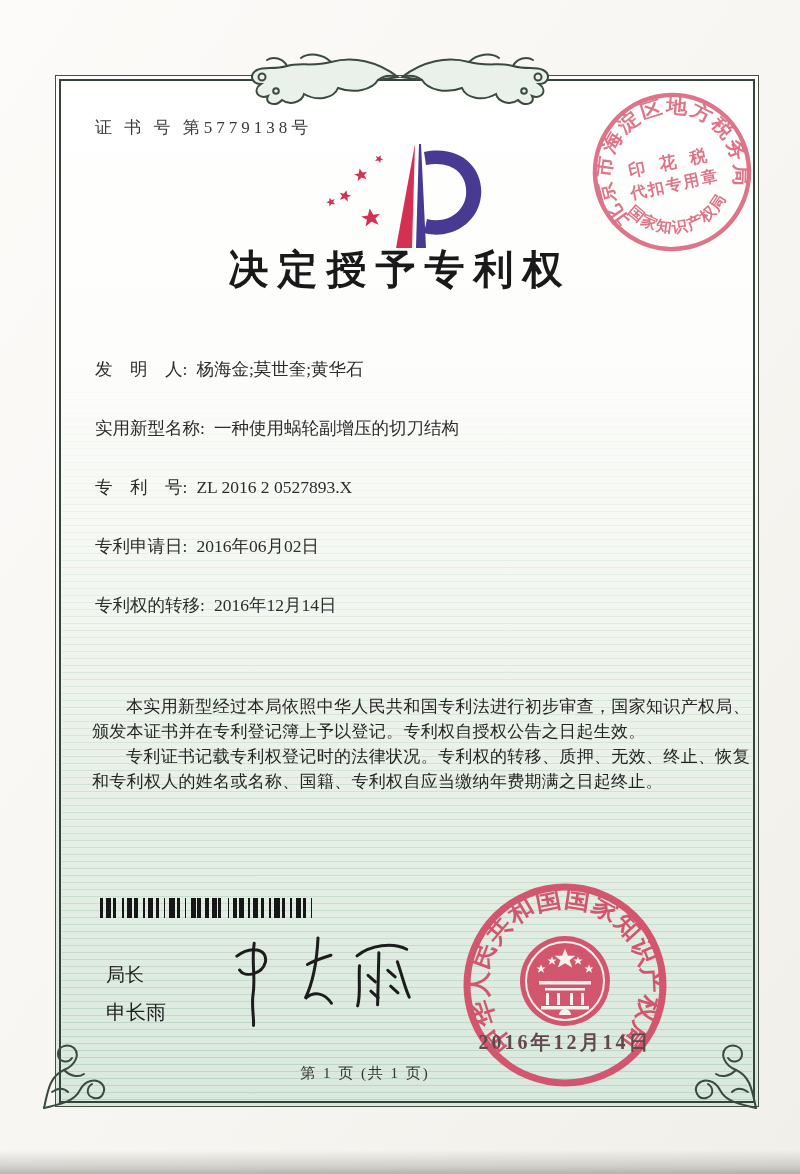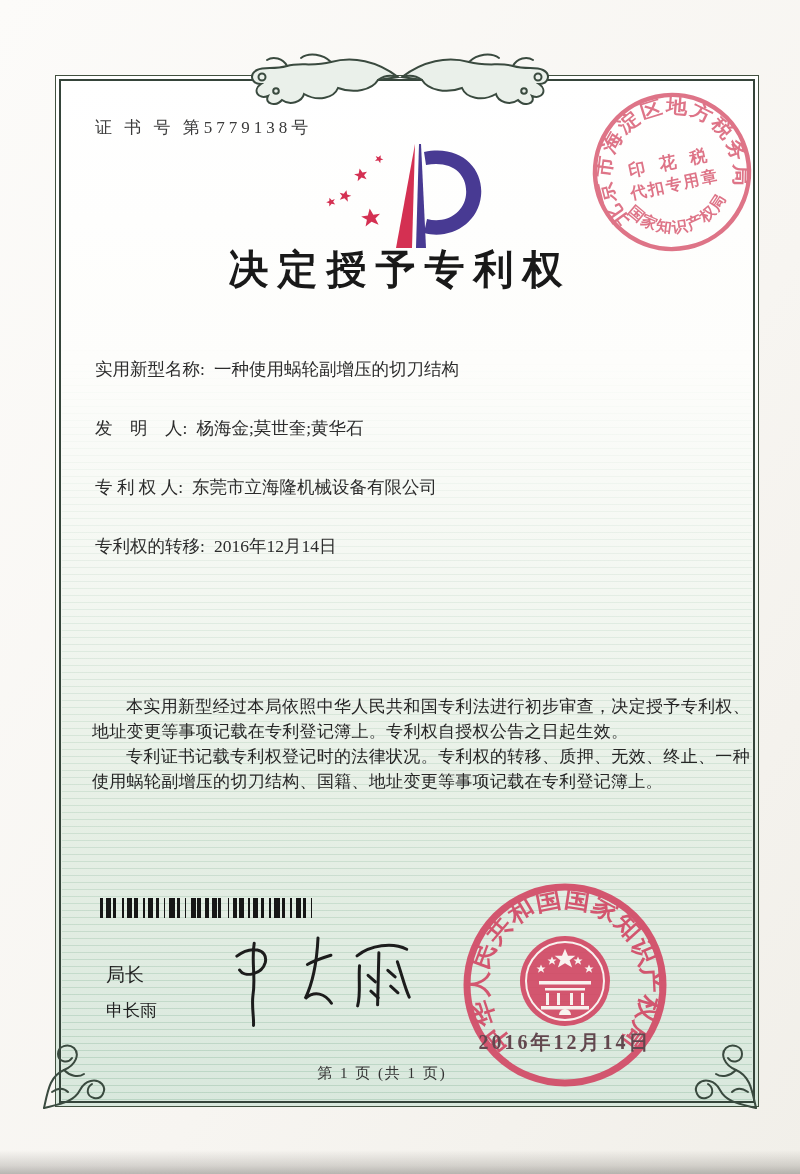--- a/index.html
+++ b/index.html
@@ -37,26 +37,26 @@
   .field-value{margin-left:9px;color:#2c2c2c;}
   
   .paragraphs{position:absolute;left:92px;top:694px;width:658px;}
   .paragraphs p{margin:0;text-indent:2em;font-size:17px;line-height:25px;text-align:justify;color:#252525;letter-spacing:.3px;}
   
   .barcode{position:absolute;left:100px;top:898px;width:212px;height:20px;display:flex;overflow:hidden;}
   .barcode i{display:block;height:100%;background:#161616;flex:none;}
   .barcode i.gap{background:transparent;}
   
   .sig-title{position:absolute;left:106px;top:962px;font-size:19px;color:#222;font-family:"Liberation Sans","DejaVu Sans",sans-serif;}
-  .sig-name{position:absolute;left:106px;top:999px;font-size:17px;color:#222;font-family:"Liberation Sans","DejaVu Sans",sans-serif;}
+  .sig-name{position:absolute;left:106px;top:999px;font-size:20px;color:#222;font-family:"Liberation Sans","DejaVu Sans",sans-serif;}
   .sig-script{position:absolute;left:212px;top:924px;}
   
   .big-seal{position:absolute;left:456px;top:876px;width:218px;height:218px;opacity:.88;z-index:4;}
   
-  .footer{position:absolute;left:72px;top:1064px;width:620px;text-align:center;font-size:15px;letter-spacing:2px;color:#333;}
+  .footer{position:absolute;left:55px;top:1064px;width:620px;text-align:center;font-size:15px;letter-spacing:2px;color:#333;}
 </style>
 </head>
 <body>
 
 <div class="frame">
   <div class="wave-lines"></div>
 </div>
 
 <svg class="ornament-top" width="330" height="60" viewBox="0 0 330 60">
   <defs>
@@ -122,40 +122,44 @@
     <polygon points="93,4 74,108 90,108" fill="#d43052"></polygon>
     <polygon points="97,4 99,4 104,108 94,108" fill="#483a93"></polygon>
     <path d="M102,12 C140,4 162,30 159,56 C156,84 128,100 102,93 L105,79 C124,84 142,73 144,55 C146,35 131,20 104,25 Z" fill="#483a93"></path>
   </g>
 </svg>
 
 <div class="title">决定授予专利权</div>
 
 <div class="fields">
   <div class="field-row">
+    <span class="field-label">发　明　人:</span>
+    <span class="field-value">杨海金;莫世奎;黄华石</span>
+  </div>
+  <div class="field-row">
     <span class="field-label">实用新型名称:</span>
     <span class="field-value">一种使用蜗轮副增压的切刀结构</span>
   </div>
   <div class="field-row">
-    <span class="field-label">发　明　人:</span>
-    <span class="field-value">杨海金;莫世奎;黄华石</span>
-  </div>
-  <div class="field-row">
-    <span class="field-label">专 利 权 人:</span>
-    <span class="field-value">东莞市立海隆机械设备有限公司</span>
+    <span class="field-label">专　利　号:</span>
+    <span class="field-value">ZL 2016 2 0527893.X</span>
+  </div>
+  <div class="field-row">
+    <span class="field-label">专利申请日:</span>
+    <span class="field-value">2016年06月02日</span>
   </div>
   <div class="field-row">
     <span class="field-label">专利权的转移:</span>
     <span class="field-value">2016年12月14日</span>
   </div>
 </div>
 
 <div class="paragraphs">
-  <p>本实用新型经过本局依照中华人民共和国专利法进行初步审查，决定授予专利权、地址变更等事项记载在专利登记簿上。专利权自授权公告之日起生效。</p>
-  <p>专利证书记载专利权登记时的法律状况。专利权的转移、质押、无效、终止、一种使用蜗轮副增压的切刀结构、国籍、地址变更等事项记载在专利登记簿上。</p>
+  <p>本实用新型经过本局依照中华人民共和国专利法进行初步审查，国家知识产权局、颁发本证书并在专利登记簿上予以登记。专利权自授权公告之日起生效。</p>
+  <p>专利证书记载专利权登记时的法律状况。专利权的转移、质押、无效、终止、恢复和专利权人的姓名或名称、国籍、专利权自应当缴纳年费期满之日起终止。</p>
 </div>
 
 <div class="barcode">
     <i class="" style="width:3.2px"></i>
     <i class="gap" style="width:3.2px"></i>
     <i class="" style="width:4.800000000000001px"></i>
     <i class="gap" style="width:1.6px"></i>
     <i class="" style="width:3.2px"></i>
     <i class="gap" style="width:6.4px"></i>
     <i class="" style="width:1.6px"></i>

